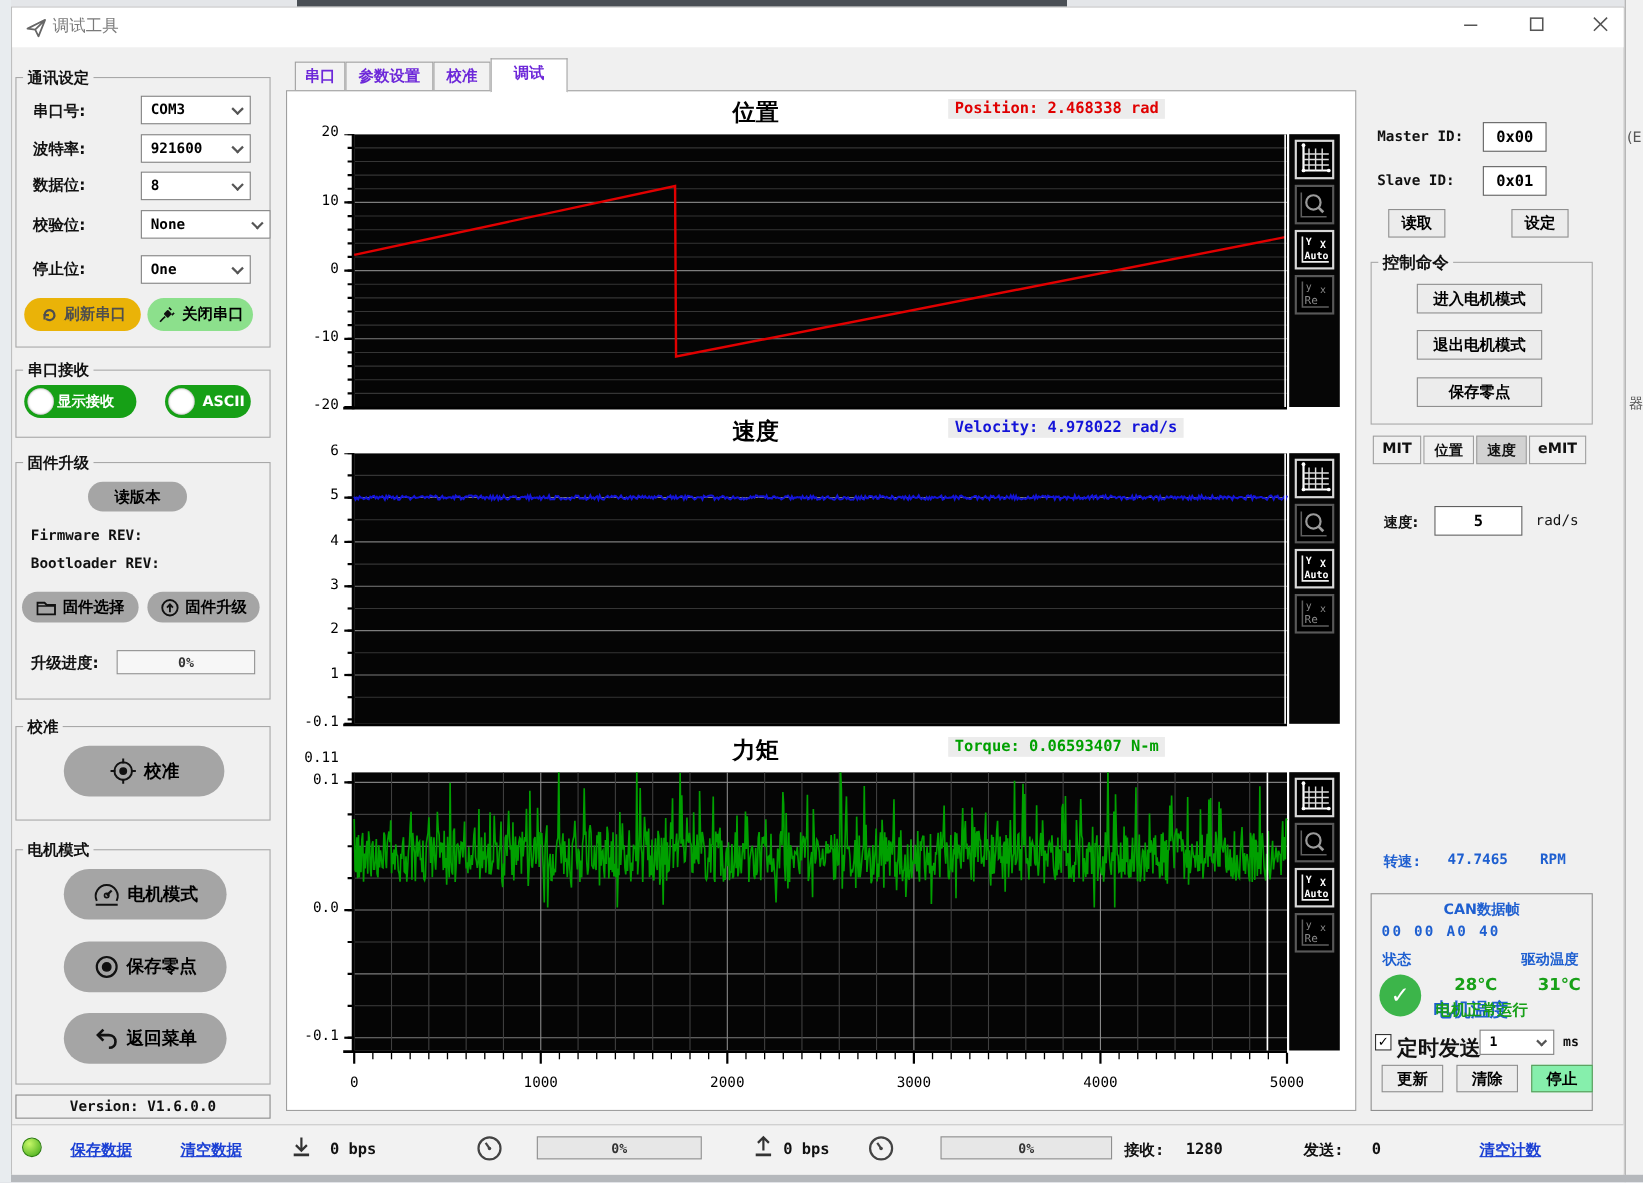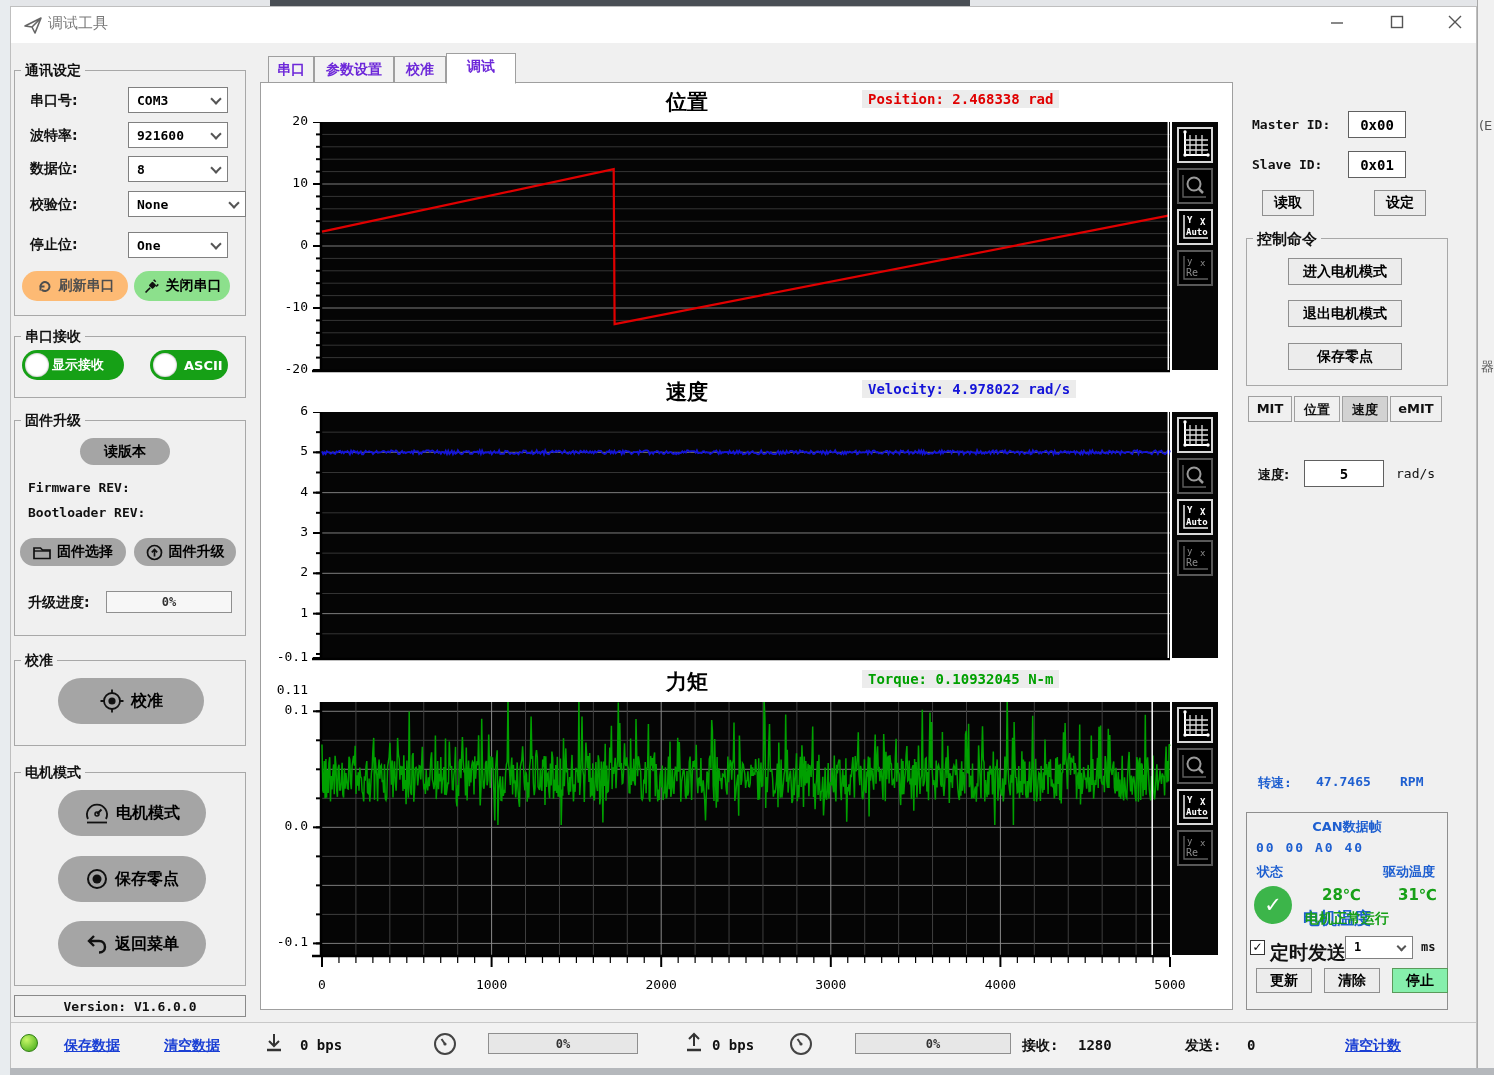--- a/index.html
+++ b/index.html
@@ -10,21 +10,21 @@
 .winbg{position:absolute;left:10px;top:6px;width:1467px;height:1062px;background:#f0f0f0;border:1px solid #bfbfbf}
 .titlebar{position:absolute;left:11px;top:7px;width:1465px;height:36px;background:#ffffff}
 .wtitle{position:absolute;left:48px;top:14px;font-size:15px;color:#7a7a7a}
 .winbtn{position:absolute;top:8px;width:34px;height:28px;display:flex;align-items:center;justify-content:center}
 .grp{position:absolute;border:1px solid #a8a8a8}
 .grp-t{position:absolute;top:-9px;left:6px;background:#f0f0f0;padding:0 4px;font-weight:bold;font-size:14px;color:#111;white-space:nowrap}
 .lbl{position:absolute;font-weight:bold;font-size:14px;color:#111;white-space:nowrap}
 .sel{position:absolute;height:26px;background:#fff;border:1px solid #808080;font:bold 13px "DejaVu Sans Mono","Liberation Mono",monospace;padding:5px 20px 0 8px;color:#000}
 .chev{position:absolute;right:7px;top:7px;width:8px;height:8px;border-right:2px solid #555;border-bottom:2px solid #555;transform:rotate(45deg)}
 .pill{position:absolute;border-radius:15px;background:#a5a5a5;display:flex;align-items:center;justify-content:center;gap:6px;font-weight:bold;font-size:14px;color:#000}
-.pill.disabled{background:#fdba74;color:#4e4e4e}
+.pill.disabled{background:#eab308;color:#4e4e4e}
 .pill.green{background:#8ce08c}
 .bigpill{border-radius:23px;font-size:16px}
 .tog{position:absolute;border-radius:15px;background:#16a016;display:flex;align-items:center;color:#fff;font-weight:bold;font-size:13px}
 .knob{width:24px;height:24px;border-radius:50%;background:#fff;margin:3px;flex:0 0 auto;box-shadow:inset 0 0 2px #888}
 .btn{position:absolute;background:#ececec;border:1px solid #8f8f8f;font-weight:bold;font-size:14px;color:#000;display:flex;align-items:center;justify-content:center}
 .btn.green{background:#86efac;border-color:#5a9a5a}
 .prog{position:absolute;background:#f7f7f7;border:1px solid #8f8f8f;font:bold 12px "DejaVu Sans Mono","Liberation Mono",monospace;display:flex;align-items:center;justify-content:center;color:#333}
 .tab{position:absolute;top:56px;height:27px;background:#f2f2f2;border:1px solid #9f9f9f;font-weight:bold;font-size:14px;text-align:center;padding-top:4px;color:#6d28d9}
 .tab.active{top:53px;height:31px;background:#fff;border-bottom:1px solid #fff;z-index:3}
 .mtab{position:absolute;height:26px;background:#f0f0f0;border:1px solid #9f9f9f;font-weight:bold;font-size:13px;text-align:center;padding-top:4px;color:#111}
@@ -459,21 +459,21 @@
           <text x="7" y="24" fill="#fff" font-size="9" font-weight="bold" font-family="DejaVu Sans Mono,monospace">Auto</text>
         </svg></div>
       <div class="ticon dim"><svg width="32" height="32">
           <path d="M5 4 V27 H29" stroke="#5e5e5e" stroke-width="1.4" fill="none"></path>
           <text x="8" y="12" fill="#8a8a8a" font-size="9" font-family="DejaVu Sans Mono,monospace">y</text>
           <text x="21" y="14" fill="#8a8a8a" font-size="9" font-family="DejaVu Sans Mono,monospace">x</text>
           <text x="7" y="24" fill="#8a8a8a" font-size="10" font-family="DejaVu Sans Mono,monospace">Re</text>
         </svg></div>
     </div>
     <div class="ctitle" style="left: 322px; top: 668px; width: 730px;">力矩</div>
-    <div class="ann" style="left: 862px; top: 670px; color: rgb(0, 160, 0);">Torque: 0.10932045 N-m</div>
+    <div class="ann" style="left: 862px; top: 670px; color: rgb(0, 160, 0);">Torque: 0.06593407 N-m</div>
     <div class="ylab" style="left: 250px; top: 682px;">0.11</div>
     <div class="ylab" style="left: 250px; top: 702.284px;">0.1</div>
     <div class="ylab" style="left: 250px; top: 818.339px;">0.0</div>
     <div class="ylab" style="left: 250px; top: 934.394px;">-0.1</div>
     <svg width="862" height="269" style="position: absolute; left: 310px; top: 702px; z-index: 2;">
       <rect x="12" y="0" width="848" height="253" fill="#050505"></rect>
       <line x1="12" y1="38.29816513761468" x2="860" y2="38.29816513761468" stroke="#3f3f3f" stroke-width="1"></line>
       <line x1="12" y1="96.32568807339447" x2="860" y2="96.32568807339447" stroke="#3f3f3f" stroke-width="1"></line>
       <line x1="12" y1="154.35321100917432" x2="860" y2="154.35321100917432" stroke="#3f3f3f" stroke-width="1"></line>
       <line x1="12" y1="212.38073394495413" x2="860" y2="212.38073394495413" stroke="#3f3f3f" stroke-width="1"></line>

